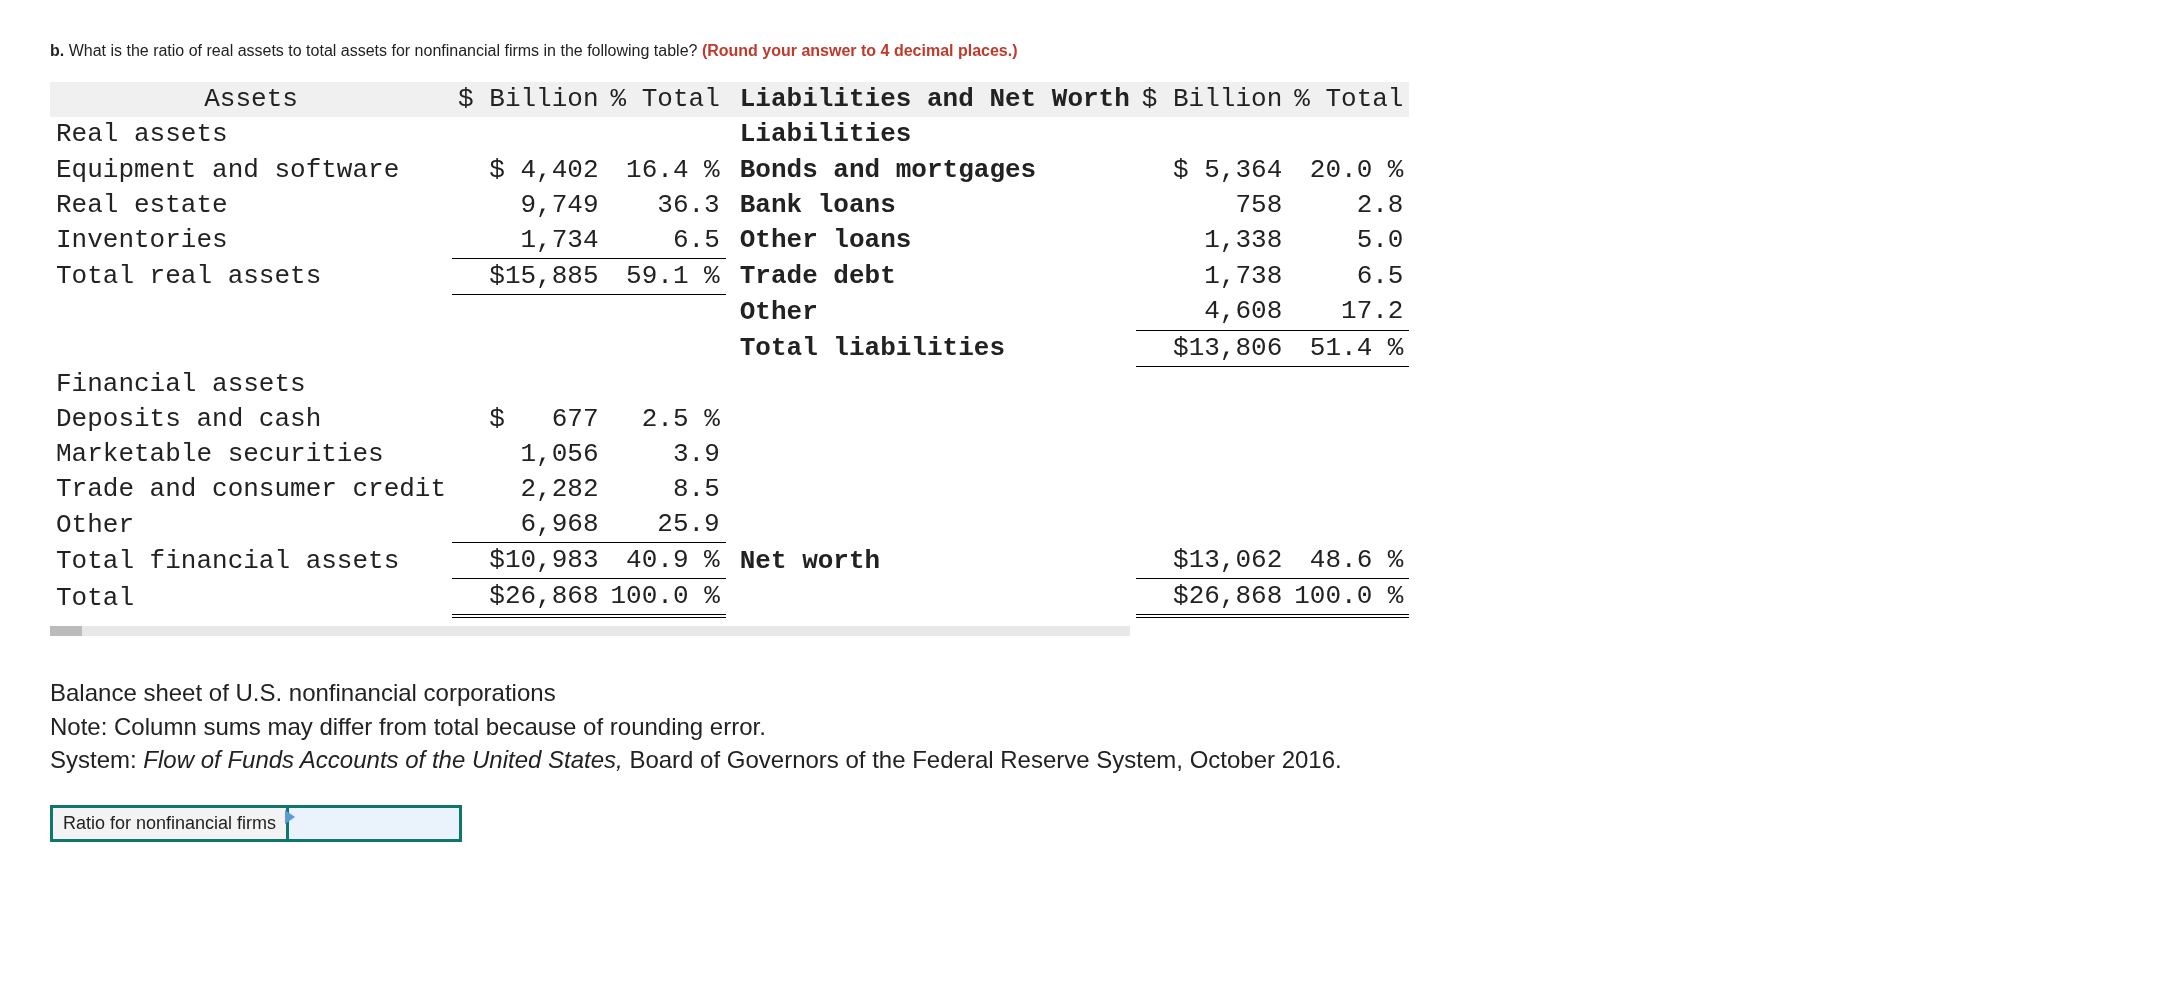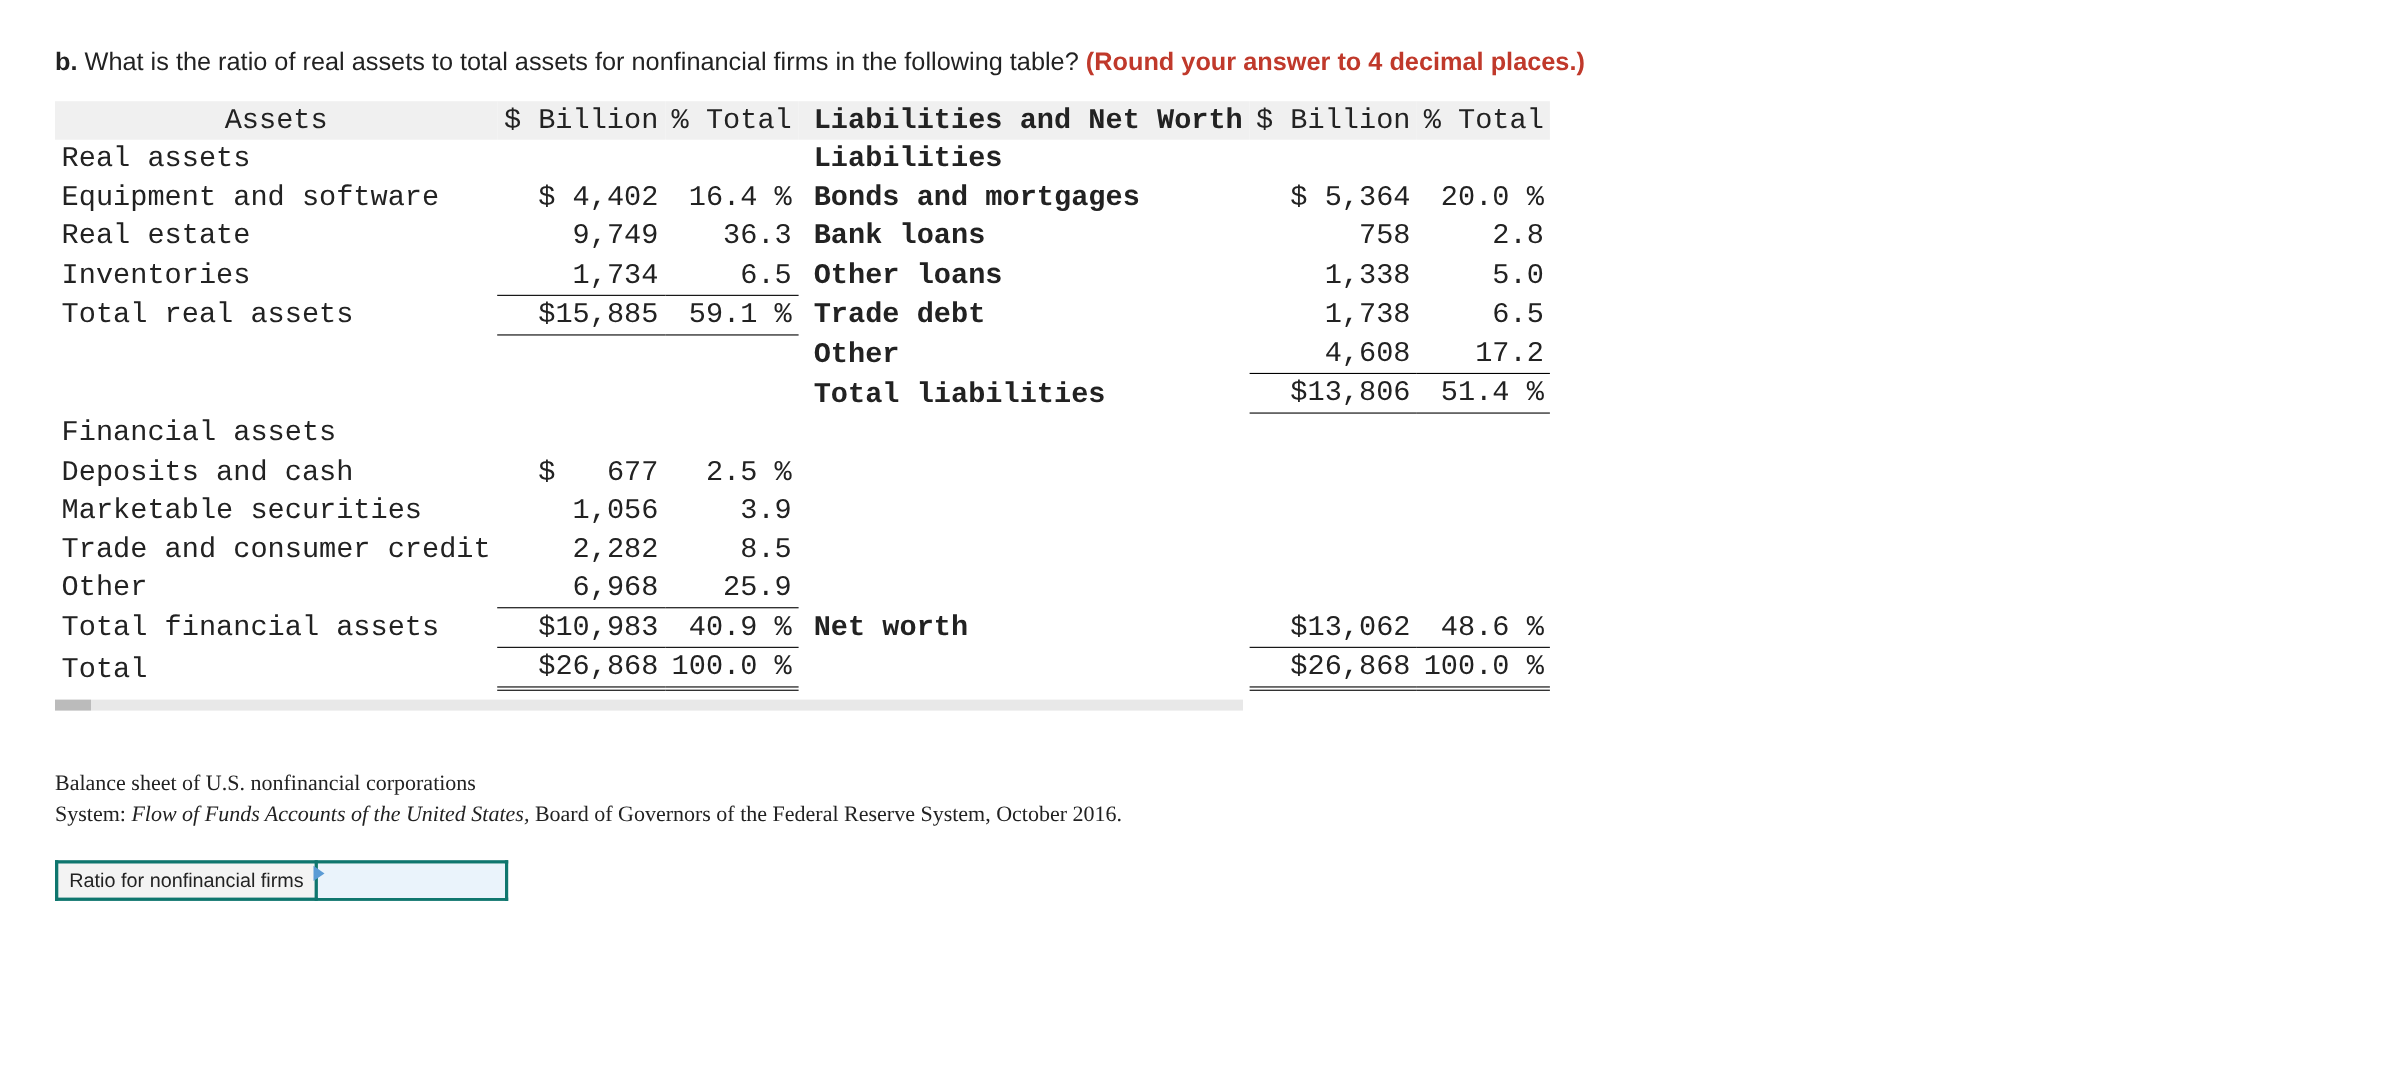--- a/index.html
+++ b/index.html
@@ -5,21 +5,21 @@
   body {
     margin: 0;
     padding: 40px 50px;
     font-family: Arial, Helvetica, sans-serif;
     font-size: 20px;
     color: #222;
     background: #fff;
   }
   .question {
     margin-bottom: 20px;
-    font-size: 23px;
+    font-size: 16px;
     line-height: 1.4;
   }
   .question .bold { font-weight: bold; }
   .red { color: #c0392b; font-weight: bold; }
   .balance-table {
     font-family: "Courier New", Courier, monospace;
     font-size: 26px;
     white-space: pre;
     line-height: 1.35;
     border-collapse: collapse;
@@ -30,24 +30,23 @@
   .c-abill { width: 110px; text-align: right; }
   .c-apct  { width: 90px;  text-align: right; }
   .c-liab  { width: 305px; padding-left: 14px !important; font-weight: bold; }
   .c-lbill { width: 110px; text-align: right; }
   .c-lpct  { width: 90px;  text-align: right; }
   .hdr td { background: #f0f0f0; }
   .hdr .c-assets, .hdr .c-liab { text-align: center; }
   .u  { border-bottom: 1.5px solid #000; }
   .dbl { border-bottom: 4px double #000; margin-top: 24px; }
   .foot {
-    margin-top: 52px;
-    font-size: 20px;
+    margin-top: 40px;
+    font-size: 24px;
     line-height: 1.4;
-    font-family: Liberation Serif, serif;
   }
   .foot .italic { font-style: italic; }
   .answer-row { margin-top: 28px; }
   .answer-row table { border-collapse: collapse; }
   .answer-row td {
     border: 3px solid #0f766e;
     padding: 4px 10px;
     font-size: 18px;
   }
   .answer-label { background: #f3f3f3; }
@@ -93,20 +92,21 @@
     <td class="c-liab">Liabilities and Net Worth</td>
     <td class="c-lbill">$ Billion</td>
     <td class="c-lpct">% Total</td>
   </tr>
   </tbody><tbody id="bsbody"><tr><td class="c-assets">Real assets</td><td class="c-abill"></td><td class="c-apct"></td><td class="c-liab">Liabilities</td><td class="c-lbill"></td><td class="c-lpct"></td></tr><tr><td class="c-assets">Equipment and software</td><td class="c-abill">$ 4,402</td><td class="c-apct">16.4 %</td><td class="c-liab">Bonds and mortgages</td><td class="c-lbill">$ 5,364</td><td class="c-lpct">20.0 %</td></tr><tr><td class="c-assets">Real estate</td><td class="c-abill">9,749</td><td class="c-apct">36.3</td><td class="c-liab">Bank loans</td><td class="c-lbill">758</td><td class="c-lpct">2.8</td></tr><tr><td class="c-assets">Inventories</td><td class="c-abill u">1,734</td><td class="c-apct u">6.5</td><td class="c-liab">Other loans</td><td class="c-lbill">1,338</td><td class="c-lpct">5.0</td></tr><tr><td class="c-assets">Total real assets</td><td class="c-abill u">$15,885</td><td class="c-apct u">59.1 %</td><td class="c-liab">Trade debt</td><td class="c-lbill">1,738</td><td class="c-lpct">6.5</td></tr><tr><td class="c-assets"></td><td class="c-abill"></td><td class="c-apct"></td><td class="c-liab">Other</td><td class="c-lbill u">4,608</td><td class="c-lpct u">17.2</td></tr><tr><td class="c-assets"></td><td class="c-abill"></td><td class="c-apct"></td><td class="c-liab">Total liabilities</td><td class="c-lbill u">$13,806</td><td class="c-lpct u">51.4 %</td></tr><tr><td class="c-assets"></td><td class="c-abill"></td><td class="c-apct"></td><td class="c-liab"></td><td class="c-lbill"></td><td class="c-lpct"></td></tr><tr><td class="c-assets">Financial assets</td><td class="c-abill"></td><td class="c-apct"></td><td class="c-liab"></td><td class="c-lbill"></td><td class="c-lpct"></td></tr><tr><td class="c-assets">Deposits and cash</td><td class="c-abill">$   677</td><td class="c-apct">2.5 %</td><td class="c-liab"></td><td class="c-lbill"></td><td class="c-lpct"></td></tr><tr><td class="c-assets">Marketable securities</td><td class="c-abill">1,056</td><td class="c-apct">3.9</td><td class="c-liab"></td><td class="c-lbill"></td><td class="c-lpct"></td></tr><tr><td class="c-assets">Trade and consumer credit</td><td class="c-abill">2,282</td><td class="c-apct">8.5</td><td class="c-liab"></td><td class="c-lbill"></td><td class="c-lpct"></td></tr><tr><td class="c-assets">Other</td><td class="c-abill u">6,968</td><td class="c-apct u">25.9</td><td class="c-liab"></td><td class="c-lbill"></td><td class="c-lpct"></td></tr><tr><td class="c-assets">Total financial assets</td><td class="c-abill u">$10,983</td><td class="c-apct u">40.9 %</td><td class="c-liab">Net worth</td><td class="c-lbill u">$13,062</td><td class="c-lpct u">48.6 %</td></tr><tr><td class="c-assets">Total</td><td class="c-abill dbl">$26,868</td><td class="c-apct dbl">100.0 %</td><td class="c-liab"></td><td class="c-lbill dbl">$26,868</td><td class="c-lpct dbl">100.0 %</td></tr></tbody>
 </table>
 <div class="scrollhint"></div>
 
 <div class="foot">
   <div>Balance sheet of U.S. nonfinancial corporations</div>
+  <div>Note: Column sums may differ from total because of rounding error.</div>
   <div>
     <span>System: </span><span class="italic">Flow of Funds Accounts of the United States,</span><span> Board of Governors of the Federal Reserve System, October 2016.</span>
   </div>
 </div>
 
 <div class="answer-row">
   <table>
     <tbody>
         <tr>
       <td class="answer-label">Ratio for nonfinancial firms</td>

